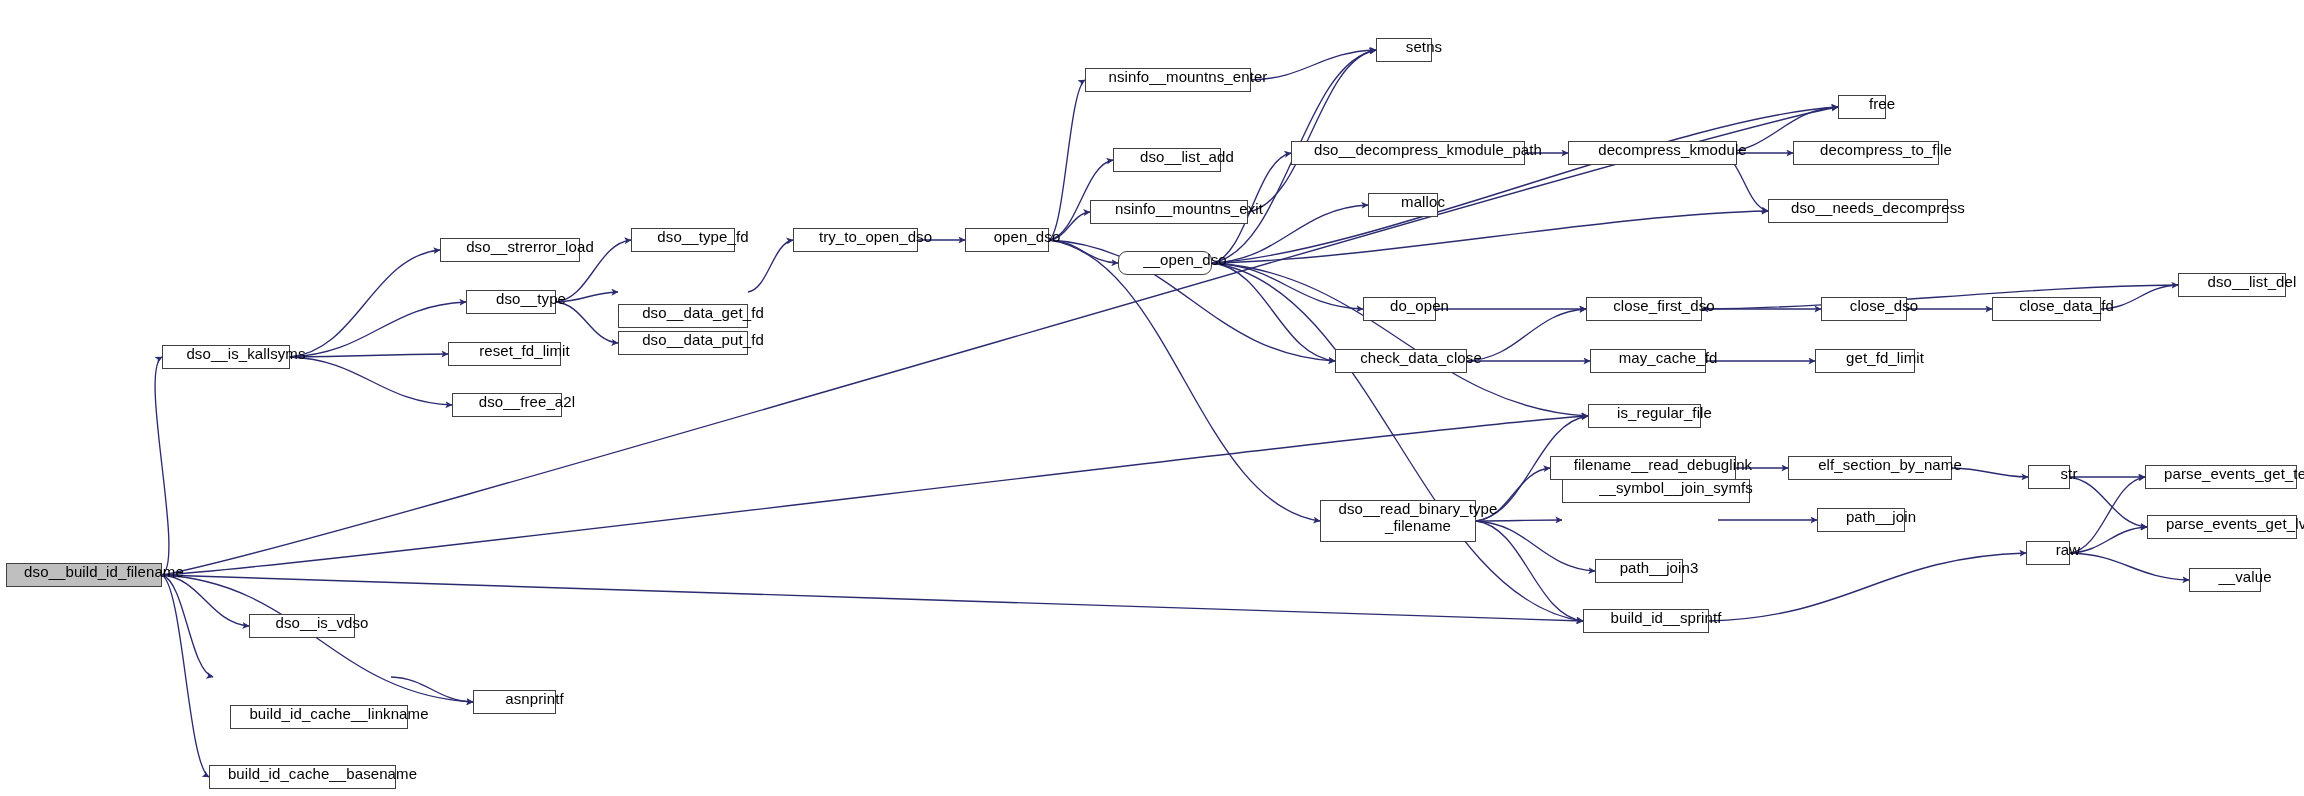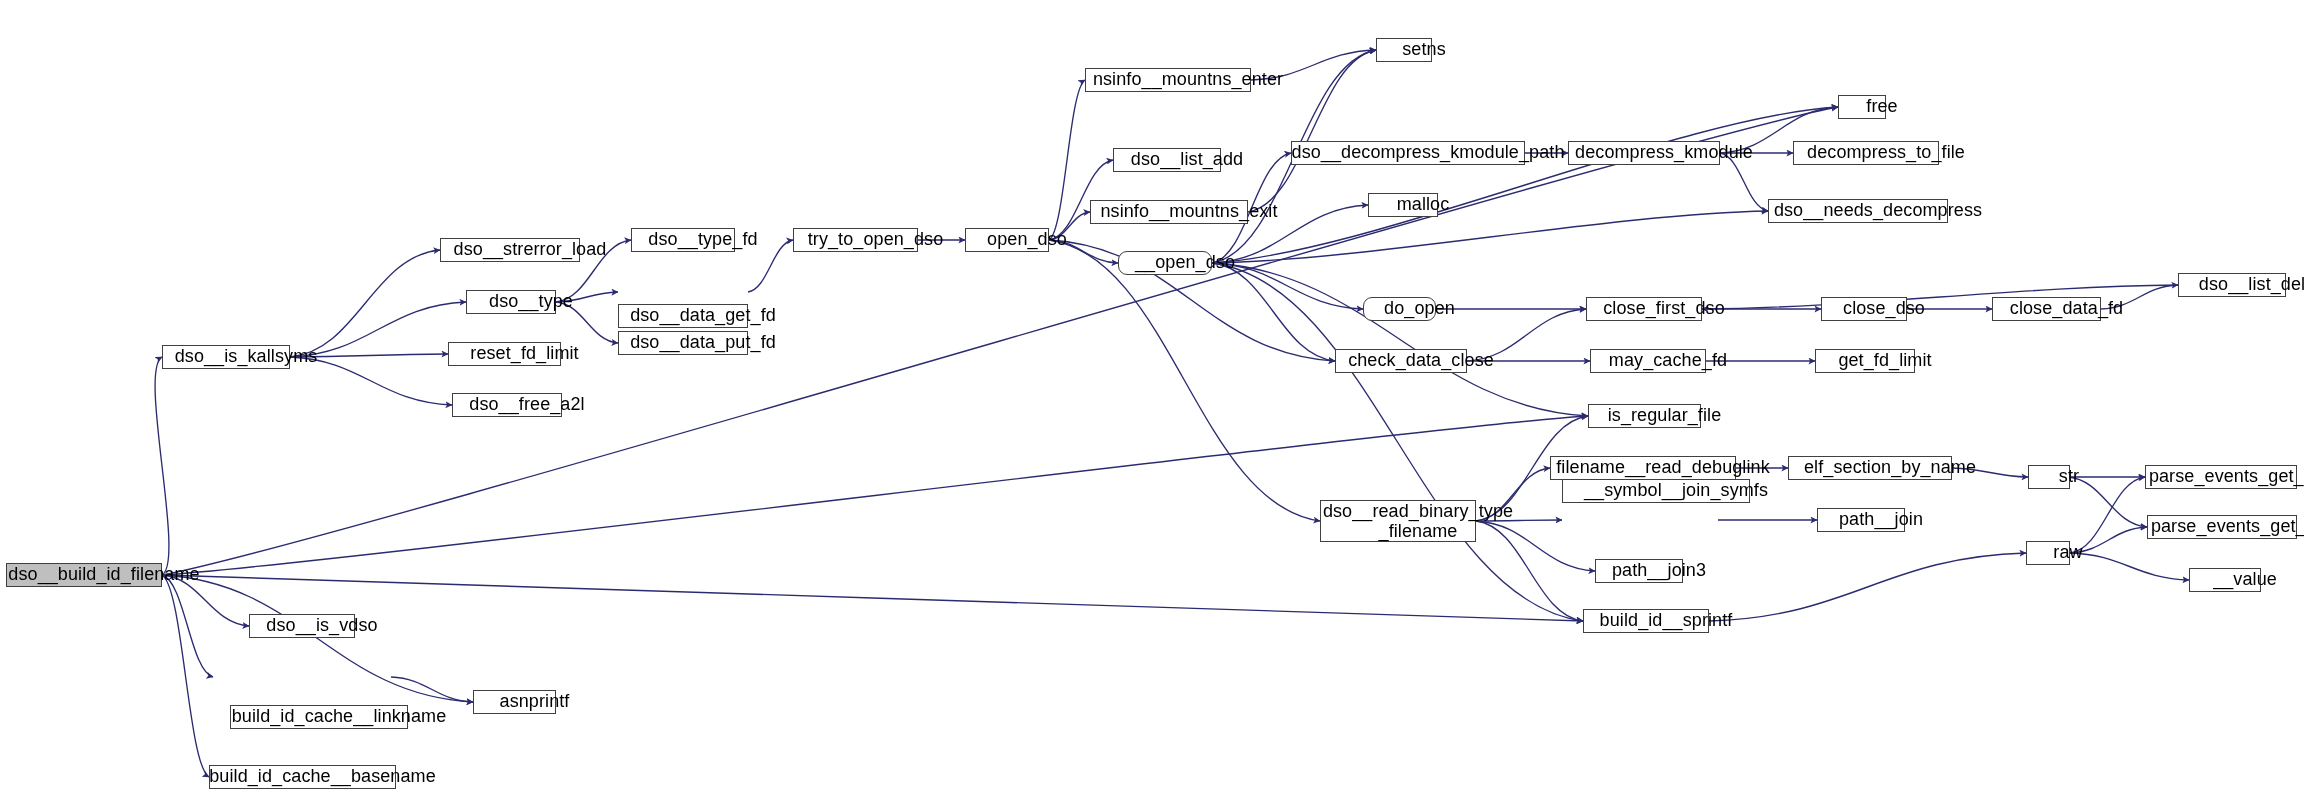--- a/index.html
+++ b/index.html
@@ -23,24 +23,23 @@
     height: 796px;
     pointer-events: none;
   }
   .node {
     position: absolute;
     box-sizing: border-box;
     border: 1px solid #404040;
     background: #ffffff;
     color: #000000;
     display: flex;
-    align-items: center;
     justify-content: center;
     text-align: center;
-    font-size: 18px;
+    font-size: 15px;
     line-height: 1.08;
     letter-spacing: 0.1px;
     white-space: nowrap;
     cursor: default;
     padding-left: 40px;
   }
   .node.root {
     background: #bfbfbf;
     border: 1px solid #404040;
   }
@@ -185,30 +184,30 @@
       </div>
       <div class="node" style="left: 1376px; top: 38px; width: 56px; height: 24px;">
         <span class="node-label">setns</span>
       </div>
       <div class="node" style="left: 1291px; top: 141px; width: 234px; height: 24px;">
         <span class="node-label">dso__decompress_kmodule_path</span>
       </div>
       <div class="node" style="left: 1368px; top: 193px; width: 70px; height: 24px;">
         <span class="node-label">malloc</span>
       </div>
-      <div class="node" style="left: 1363px; top: 297px; width: 73px; height: 24px; border-radius: 9px;">
+      <div class="node" style="left: 1363px; top: 297px; width: 73px; height: 24px;">
         <span class="node-label">do_open</span>
       </div>
       <div class="node" style="left: 1335px; top: 349px; width: 132px; height: 24px;">
         <span class="node-label">check_data_close</span>
       </div>
       <div class="node" style="left: 1838px; top: 95px; width: 48px; height: 24px;">
         <span class="node-label">free</span>
       </div>
-      <div class="node" style="left: 1568px; top: 141px; width: 152px; height: 24px;">
+      <div class="node" style="left: 1568px; top: 141px; width: 169px; height: 24px;">
         <span class="node-label">decompress_kmodule</span>
       </div>
       <div class="node" style="left: 1793px; top: 141px; width: 146px; height: 24px;">
         <span class="node-label">decompress_to_file</span>
       </div>
       <div class="node" style="left: 1768px; top: 199px; width: 180px; height: 24px;">
         <span class="node-label">dso__needs_decompress</span>
       </div>
       <div class="node" style="left: 1586px; top: 297px; width: 116px; height: 24px;">
         <span class="node-label">close_first_dso</span>

